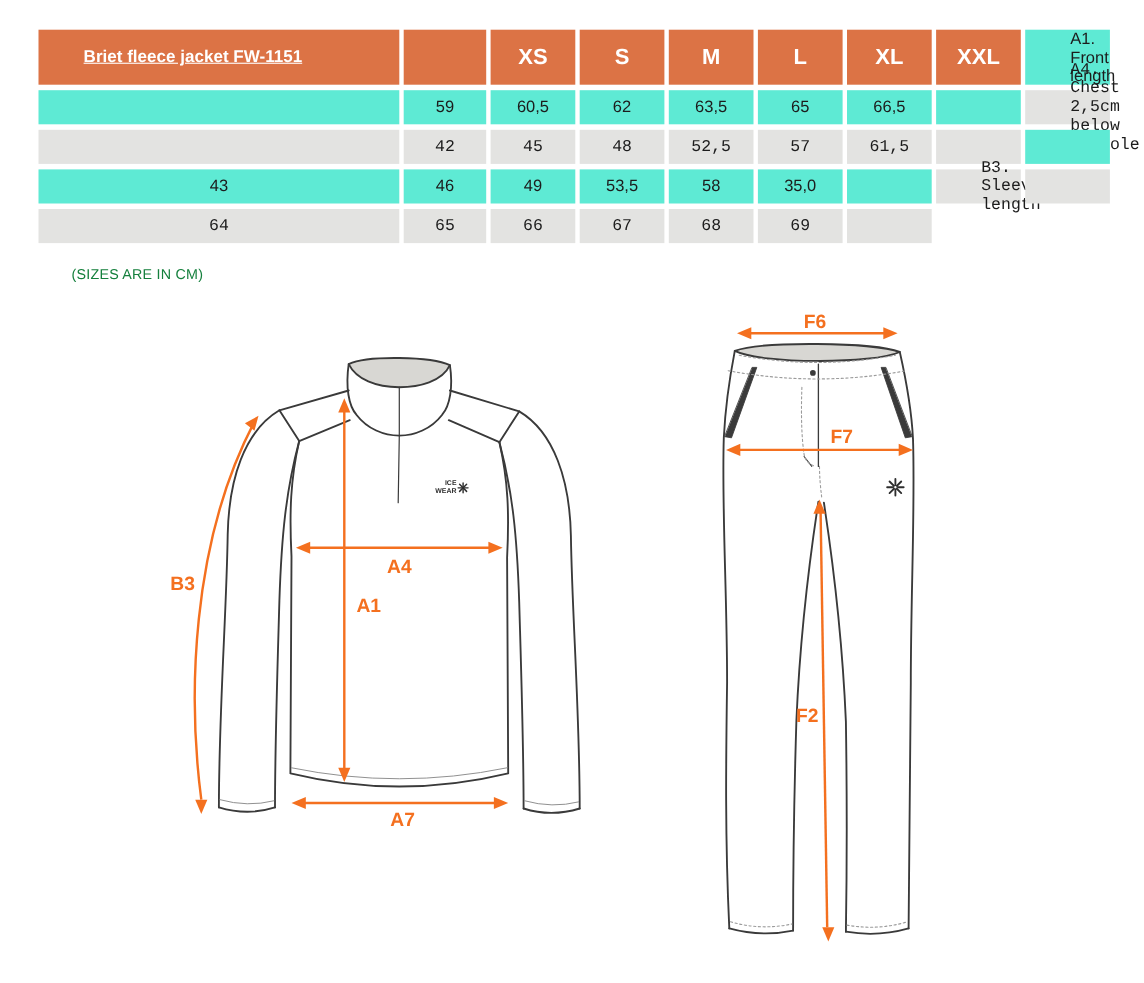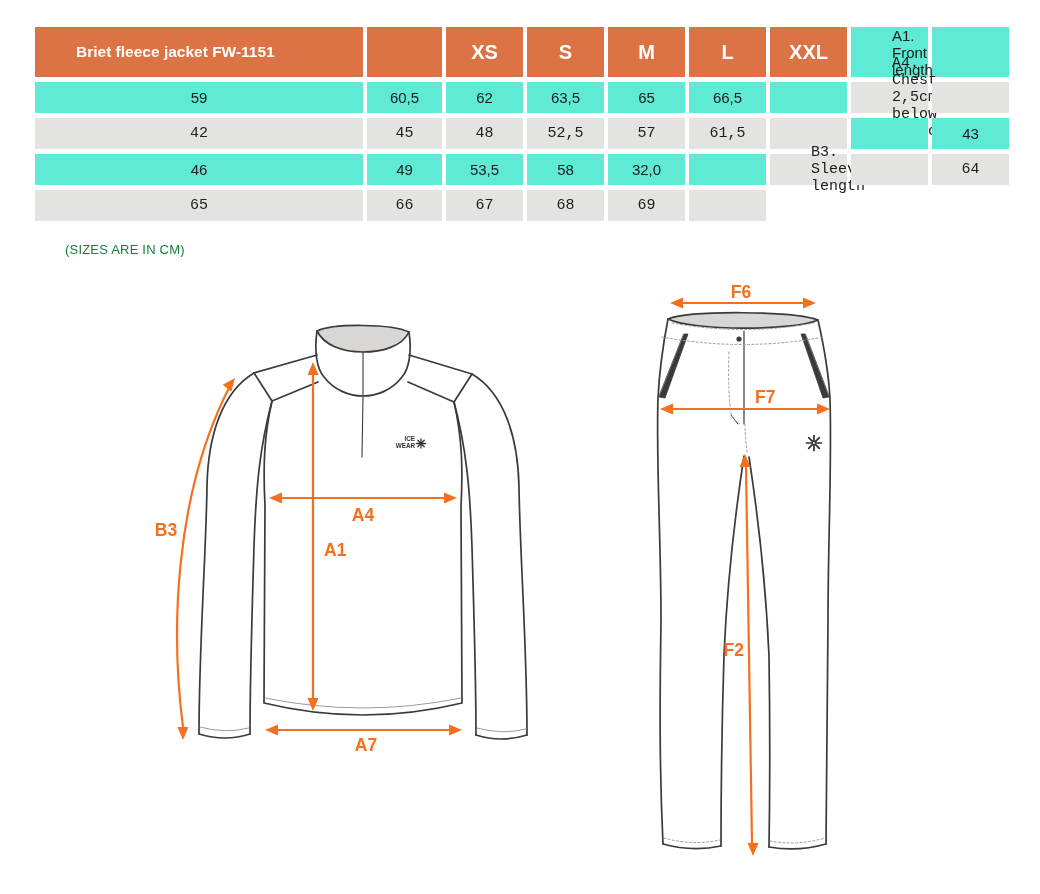--- a/index.html
+++ b/index.html
@@ -10,21 +10,21 @@
   .size-table{
     position:absolute;left:35px;top:27px;
     display:grid;
     grid-template-columns:328px 75px repeat(7,77px);
     grid-template-rows:50px repeat(4,31px);
     gap:5px 4px;
   }
   .cell{display:flex;align-items:center;font-size:15px;color:#1c1c1c;}
   .cell.center{justify-content:center;}
   .hdr{background:#dc7345;color:#ffffff;font-weight:bold;}
-  .hdr.title{font-size:15.5px;padding-left:41px;}
+  .hdr.title{font-size:15.5px;padding-left:41px;text-decoration:underline;}
   .hdr.size{justify-content:center;font-size:20px;}
   .row-dark{background:#5eead4;}
   .row-light{background:#e3e3e1;font-family:Liberation Mono, monospace;}
   .lbl{padding-left:41px;}
   .note{
     position:absolute;left:65px;top:242px;
     color:#15803d;font-size:13px;letter-spacing:0.2px;
   }
   svg{position:absolute;left:0;top:270px;}
   svg text{font-family:"Liberation Sans",sans-serif;}
@@ -34,20 +34,21 @@
 <body>
 
 <div class="size-table">
 
   <div class="cell hdr title">Briet fleece jacket FW-1151</div>
   <div class="cell hdr"></div>
   <div class="cell hdr size">XS</div>
   <div class="cell hdr size">S</div>
   <div class="cell hdr size">M</div>
   <div class="cell hdr size">L</div>
+  <div class="cell hdr size">XL</div>
   <div class="cell hdr size">XXL</div>
 
   <div class="cell row-dark lbl">A1. Front length</div>
   <div class="cell row-dark"></div>
   <div class="cell row-dark center">59</div>
   <div class="cell row-dark center">60,5</div>
   <div class="cell row-dark center">62</div>
   <div class="cell row-dark center">63,5</div>
   <div class="cell row-dark center">65</div>
   <div class="cell row-dark center">66,5</div>
@@ -62,21 +63,21 @@
   <div class="cell row-light center">57</div>
   <div class="cell row-light center">61,5</div>
   <div class="cell row-light center"></div>
 
   <div class="cell row-dark"></div>
   <div class="cell row-dark center">43</div>
   <div class="cell row-dark center">46</div>
   <div class="cell row-dark center">49</div>
   <div class="cell row-dark center">53,5</div>
   <div class="cell row-dark center">58</div>
-  <div class="cell row-dark center">32,0</div>
+  <div class="cell row-dark center">35,0</div>
   <div class="cell row-dark center"></div>
 
   <div class="cell row-light lbl">B3. Sleeve length</div>
   <div class="cell row-light"></div>
   <div class="cell row-light center">64</div>
   <div class="cell row-light center">65</div>
   <div class="cell row-light center">66</div>
   <div class="cell row-light center">67</div>
   <div class="cell row-light center">68</div>
   <div class="cell row-light center">69</div>

